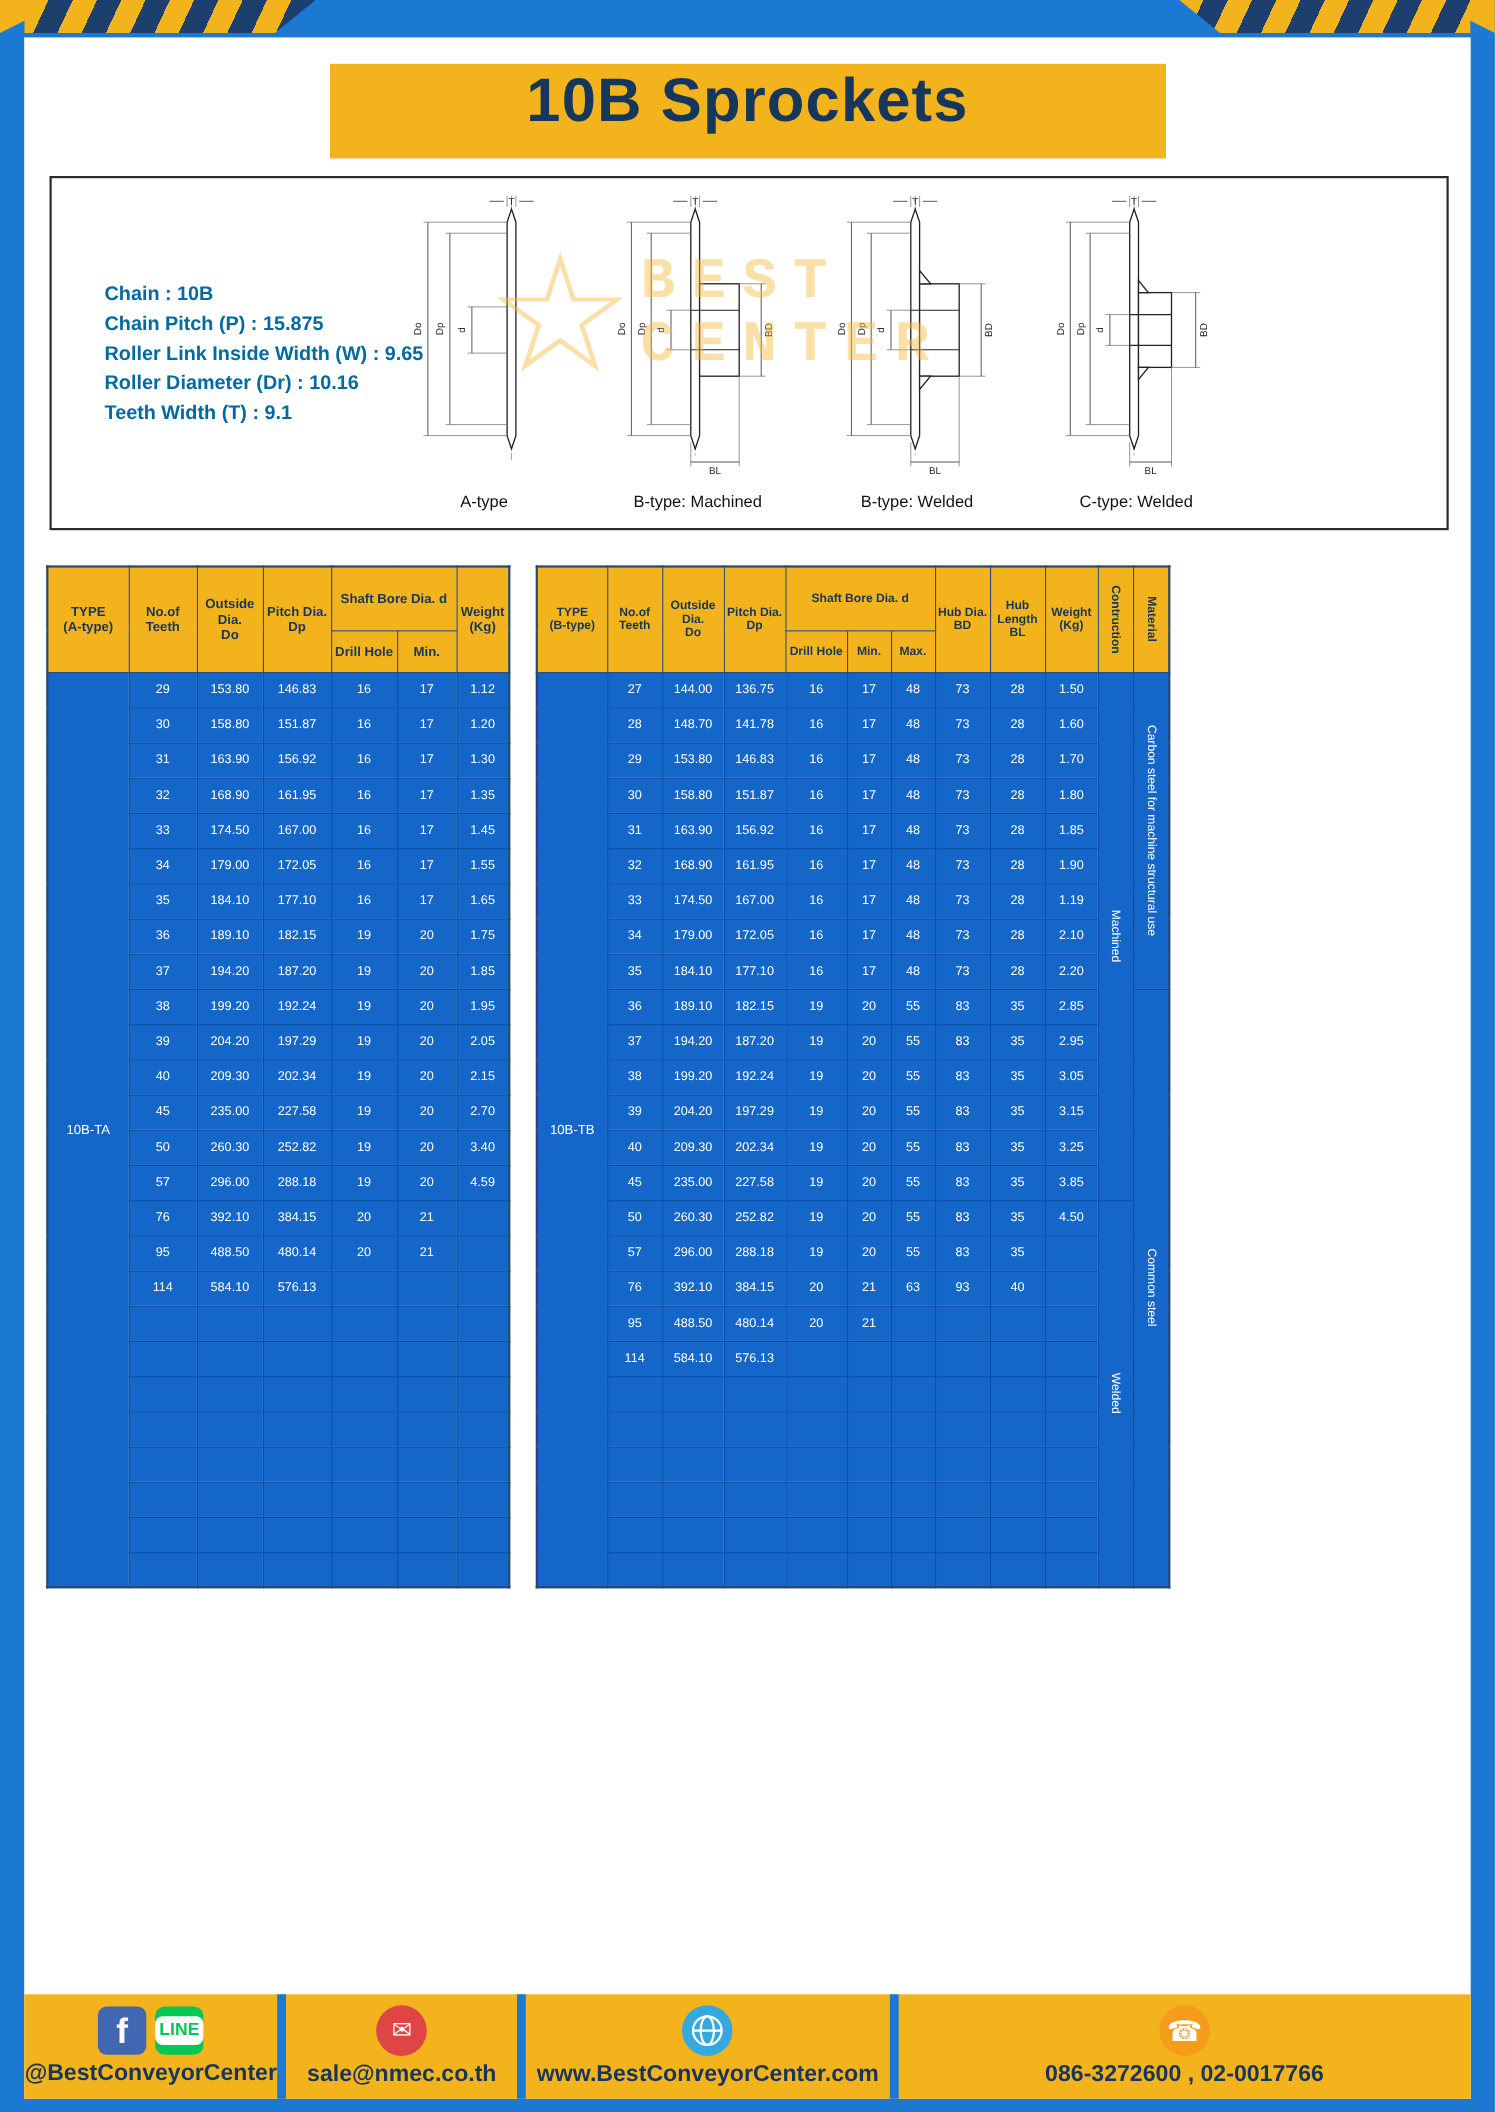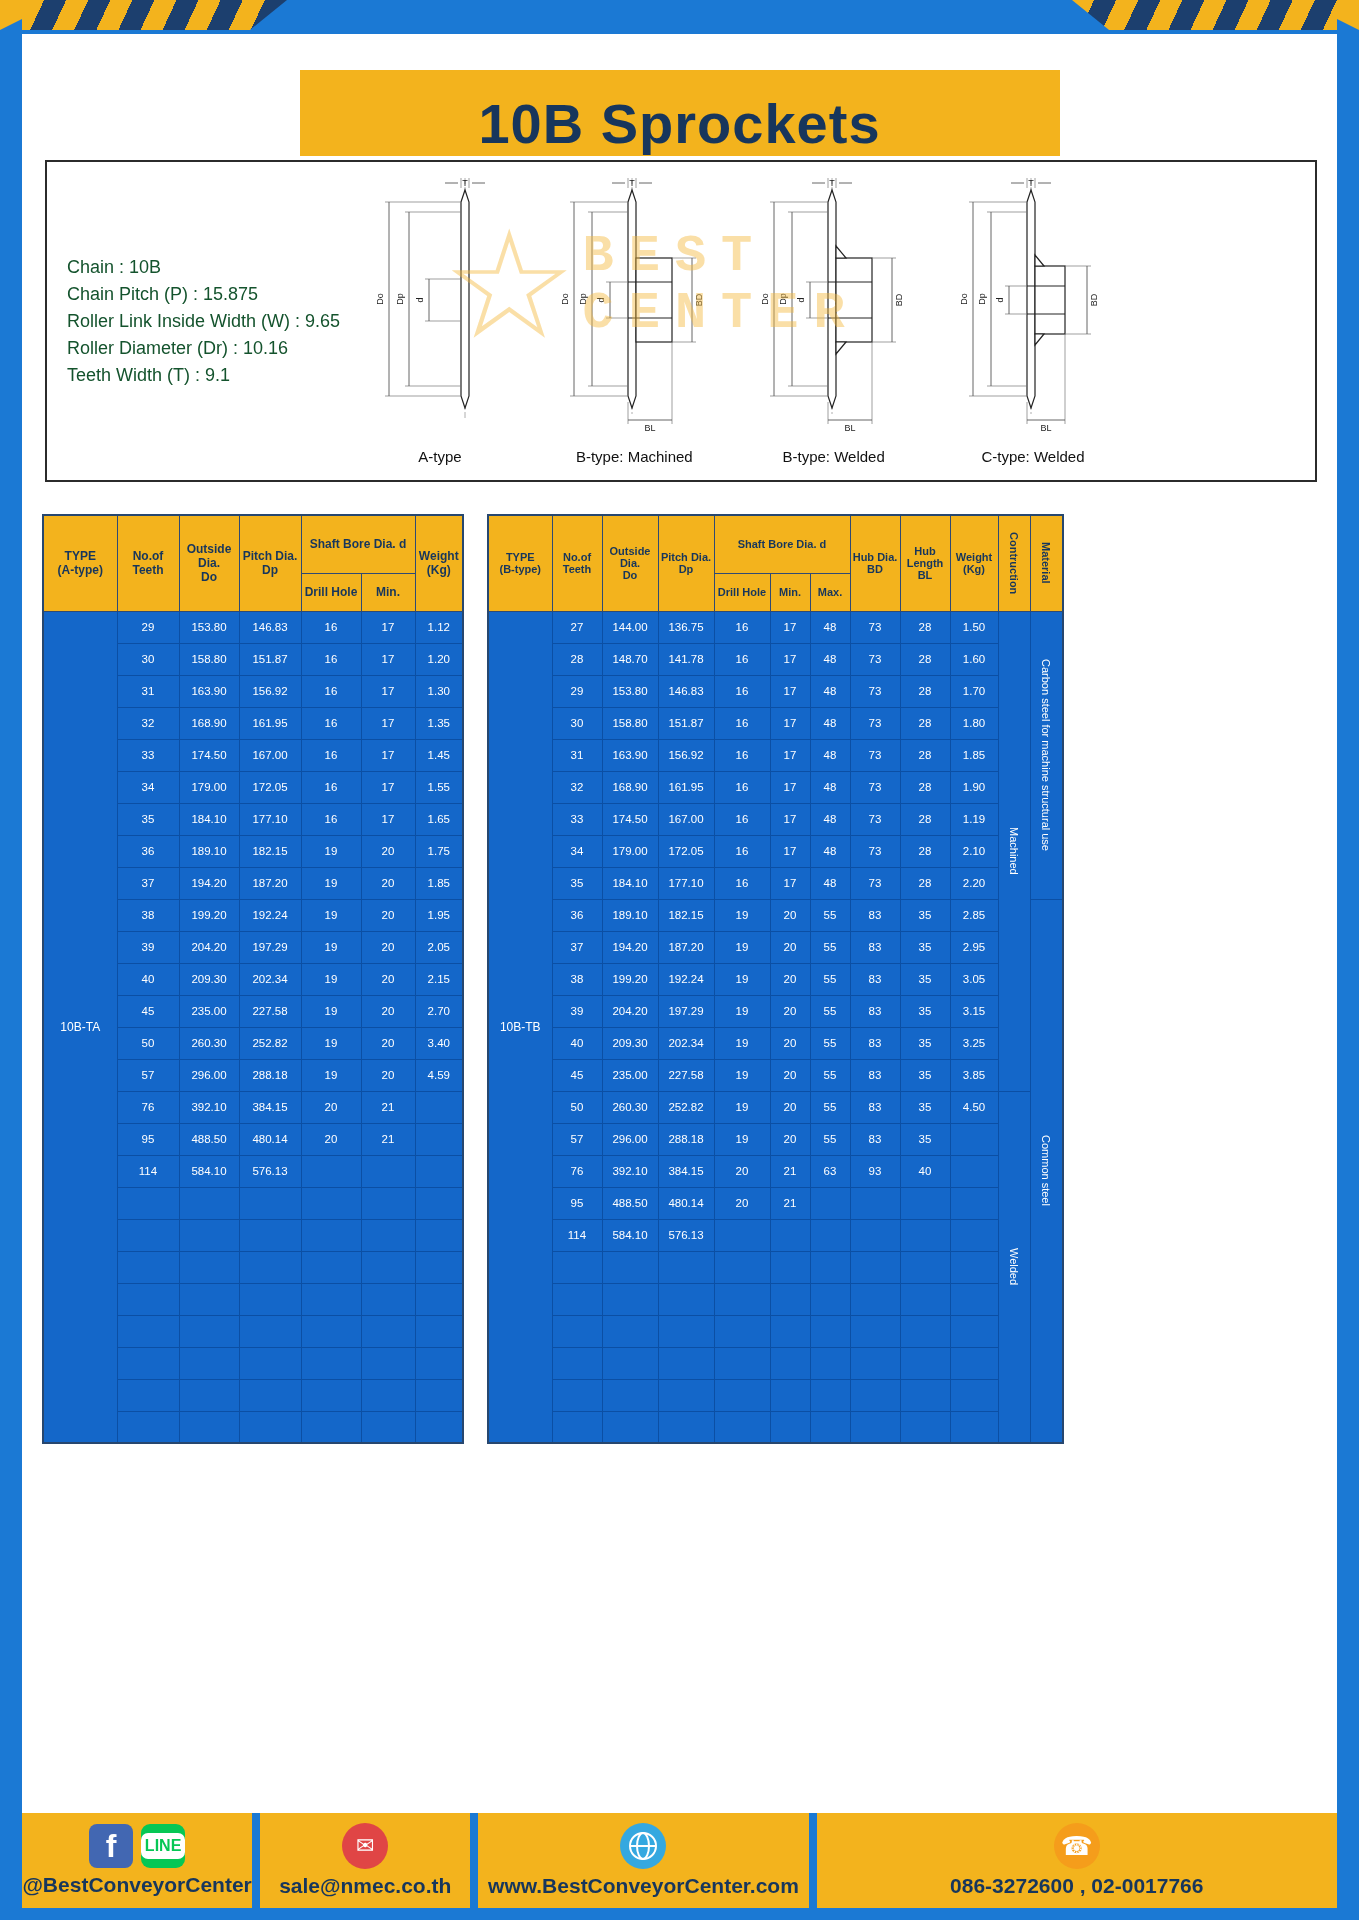--- a/index.html
+++ b/index.html
@@ -10,28 +10,28 @@
   .hazard{position:absolute;top:0;height:30px;width:265px;z-index:3;
     background:repeating-linear-gradient(115deg,#f3b31d 0 20px,#1c3f6e 20px 40px);}
   .hazard-left{left:22px;clip-path:polygon(0 0,100% 0,86% 100%,0 100%);}
   .hazard-right{right:22px;clip-path:polygon(0 0,100% 0,100% 100%,14% 100%);}
   .corner{position:absolute;width:60px;height:30px;background:#f3b31d;z-index:2;}
   .corner-left{top:0;left:0;clip-path:polygon(0 0,100% 0,0 100%);}
   .corner-right{top:0;right:0;clip-path:polygon(0 0,100% 0,100% 100%);}
 
   .card{position:absolute;left:22px;top:34px;width:1315px;height:1874px;background:#ffffff;}
 
-  .title-banner{position:absolute;top:36px;left:50%;transform:translateX(-50%);
-    width:760px;height:86px;background:#f3b31d;display:flex;align-items:flex-end;justify-content:center;}
+  .title-banner{position:absolute;top:24px;left:50%;transform:translateX(-50%);
+    width:760px;height:86px;background:#f3b31d;display:flex;align-items:flex-start;justify-content:center;}
   .title-banner h1{font-size:56px;font-weight:bold;color:#17365c;letter-spacing:1px;}
 
   .spec-panel{position:absolute;top:126px;left:23px;width:1272px;height:322px;
     border:2px solid #2b2b2b;background:#fff;overflow:hidden;}
   .spec-lines{position:absolute;left:20px;top:92px;list-style:none;z-index:3;}
-  .spec-lines li{font-size:18px;font-weight:normal;color:#14532d;line-height:1.5;}
+  .spec-lines li{font-size:18px;font-weight:bold;color:#0369a1;line-height:1.5;margin-left:28px;}
 
   .watermark{position:absolute;left:395px;top:48px;display:flex;align-items:center;gap:6px;
     color:rgba(245,184,60,0.45);z-index:2;pointer-events:none;}
   .wm-star{font-size:150px;line-height:1;}
   .wm-text{font-size:52px;font-weight:bold;letter-spacing:15px;line-height:1.1;font-family:Liberation Mono, monospace;}
 
   .drawings{position:absolute;left:318px;top:12px;width:748px;height:300px;
     display:flex;justify-content:space-between;z-index:1;}
   .drawing{display:flex;flex-direction:column;align-items:center;}
   .caption{font-size:15px;color:#111;margin-top:14px;}

